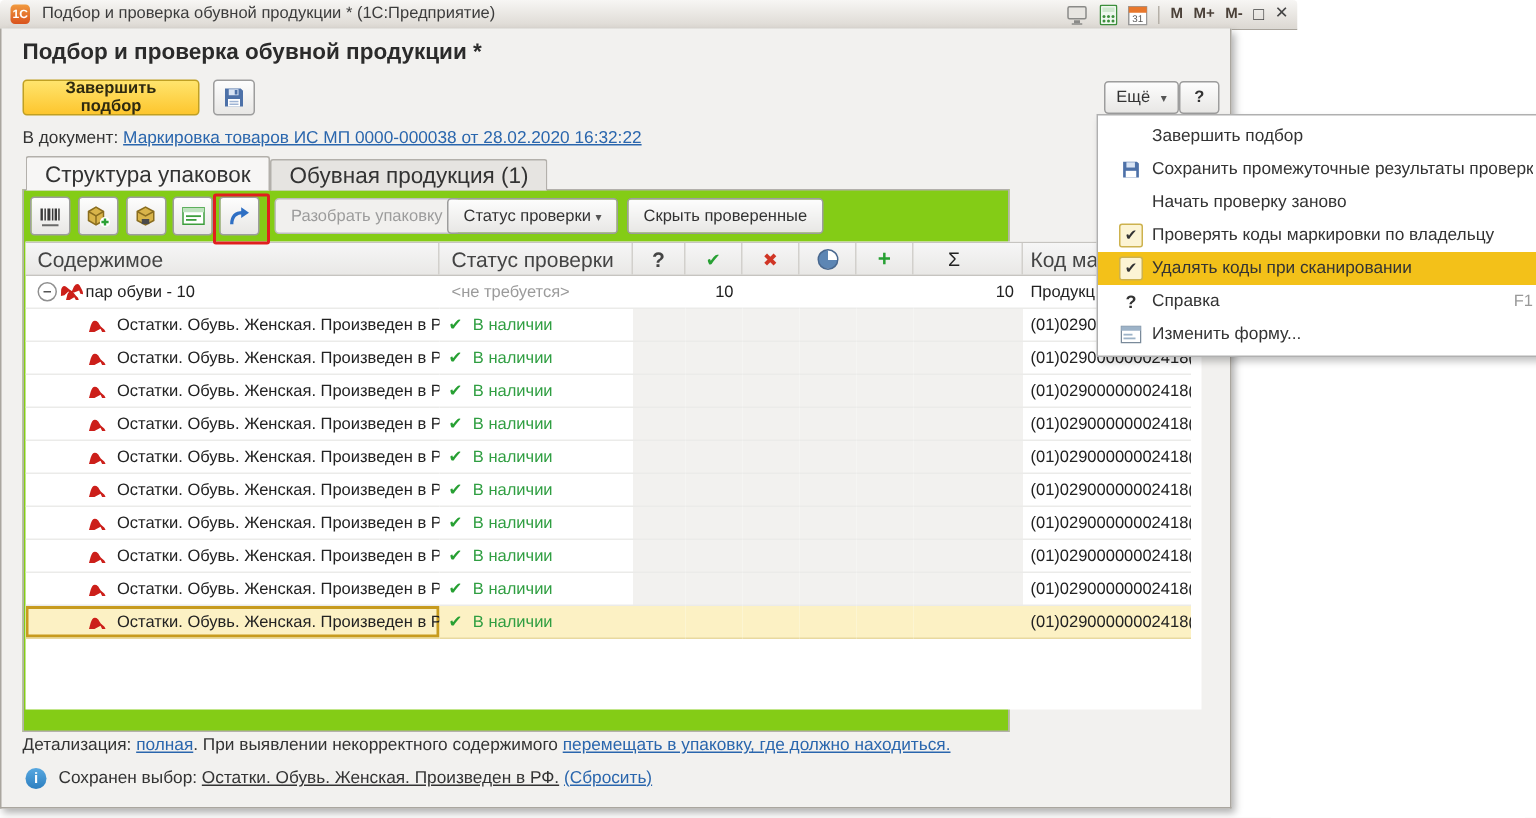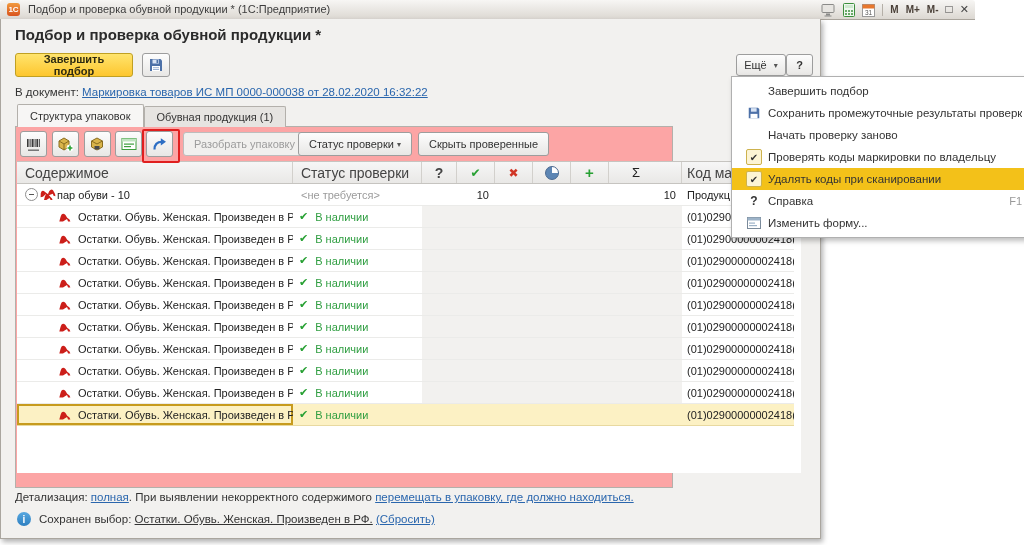--- a/index.html
+++ b/index.html
@@ -1,18 +1,18 @@
 <!DOCTYPE html>
 <html><head>
 <meta charset="utf-8">
 <style>
   html,body{margin:0;padding:0;width:1024px;height:545px;overflow:hidden;background:#fff;
     font-family:"Liberation Sans","DejaVu Sans",sans-serif;-webkit-font-smoothing:antialiased;}
   
-  .titlebar{position:absolute;left:0;top:0;width:975px;height:19px;
+  .titlebar{position:absolute;left:0;top:0;width:865px;height:19px;
     background:linear-gradient(#f7f6f4,#dcd8d2);border-bottom:1px solid #a9a49c;border-radius:3px 3px 0 0;}
   .tb-logo{position:absolute;left:7px;top:3px;width:13px;height:13px;border-radius:3px;
     background:linear-gradient(#f19a3e,#d9531e);color:#fff;font-size:8px;font-weight:bold;
     display:flex;align-items:center;justify-content:center;}
   .tb-title{position:absolute;left:28px;top:3px;font-size:11px;color:#3c3c3c;white-space:nowrap;}
   .tb-right{position:absolute;right:6px;top:2px;height:15px;display:flex;align-items:center;gap:7px;}
   .tb-btn{font-size:10px;font-weight:bold;color:#4a4038;cursor:default;line-height:15px;}
   .tb-sep{width:1px;height:12px;background:#b5b0a8;}
   .glyph-max::before{content:"□";font-size:12px;color:#444;}
   .glyph-close::before{content:"✕";font-size:11px;color:#444;}
@@ -25,25 +25,25 @@
   .btn-yellow{position:absolute;left:14px;top:34px;width:118px;height:24px;font-weight:bold;color:#2e2a10;
     background:linear-gradient(#ffe46d,#fdc62e);border:1px solid #c0a023;}
   .btn-save{position:absolute;left:141px;top:34px;width:28px;height:24px;}
   .btn-more{position:absolute;left:735px;top:35px;width:50px;height:22px;gap:4px;}
   .btn-help{position:absolute;left:785px;top:35px;width:27px;height:22px;font-weight:bold;}
   .caret::after{content:"▾";font-size:8px;color:#555;margin-left:3px;}
   .doc-line{position:absolute;left:14px;top:67px;font-size:11.5px;color:#333;}
   a.lnk{color:#2a66ad;text-decoration:underline;cursor:pointer;}
   
   .tabs{position:absolute;left:16px;top:86px;display:flex;align-items:flex-end;height:22px;z-index:3;}
-  .tab{height:20px;padding:0 12px;font-size:11px;color:#333;display:flex;align-items:center;
+  .tab{height:20px;padding:0 12px;font-size:15px;color:#333;display:flex;align-items:center;
     border:1px solid #b3b0ab;border-bottom:none;background:#e6e4e1;border-radius:2px 2px 0 0;cursor:pointer;}
   .tab.active{height:22px;background:#f7f6f5;position:relative;z-index:4;}
   
-  .panel{position:absolute;left:14px;top:107px;width:658px;height:362px;background:#fca5a5;
+  .panel{position:absolute;left:14px;top:107px;width:658px;height:362px;background:#84cc16;
     border:1px solid #b3b0ab;box-sizing:border-box;z-index:2;}
   .tbtn{position:absolute;top:4px;width:27px;height:26px;}
   .annotation{position:absolute;left:126px;top:2px;width:34px;height:30px;border:2px solid #e01f1f;
     border-radius:2px;z-index:5;pointer-events:none;}
   .txtbtn{position:absolute;top:5px;height:24px;padding:0 10px;}
   .txtbtn.disabled{color:#9c9c9c;background:#f1f0ee;border-color:#bdbdbd;cursor:default;}
   
   .table{position:absolute;left:1px;top:34px;width:784px;height:312px;background:#fff;overflow:hidden;}
   .grid{display:grid;grid-template-columns:276px 129px 35px 38px 38px 38px 38px 73px 112px;width:778px;}
   .hrow{height:23px;background:linear-gradient(#f6f6f6,#e9e8e6);border-top:1px solid #c6c4c0;border-bottom:1px solid #c6c4c0;box-sizing:border-box;}

